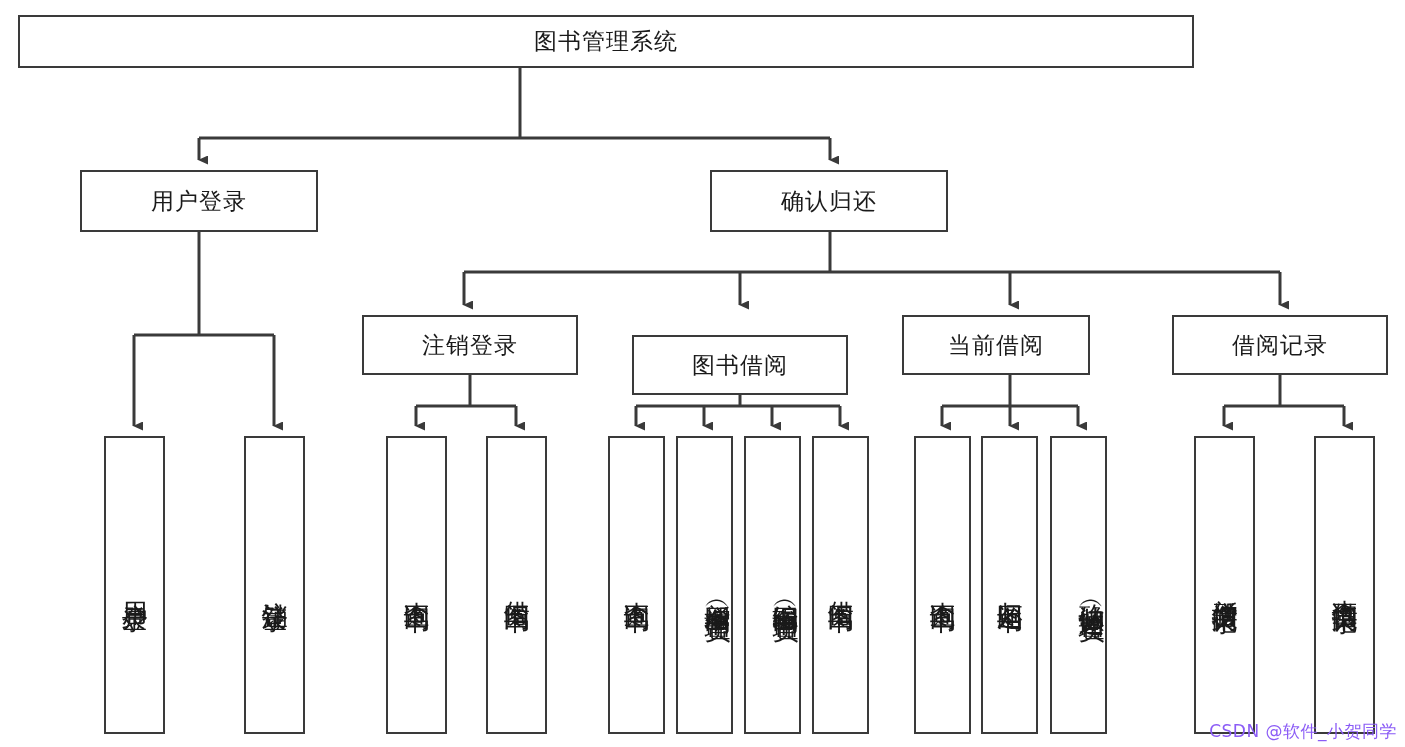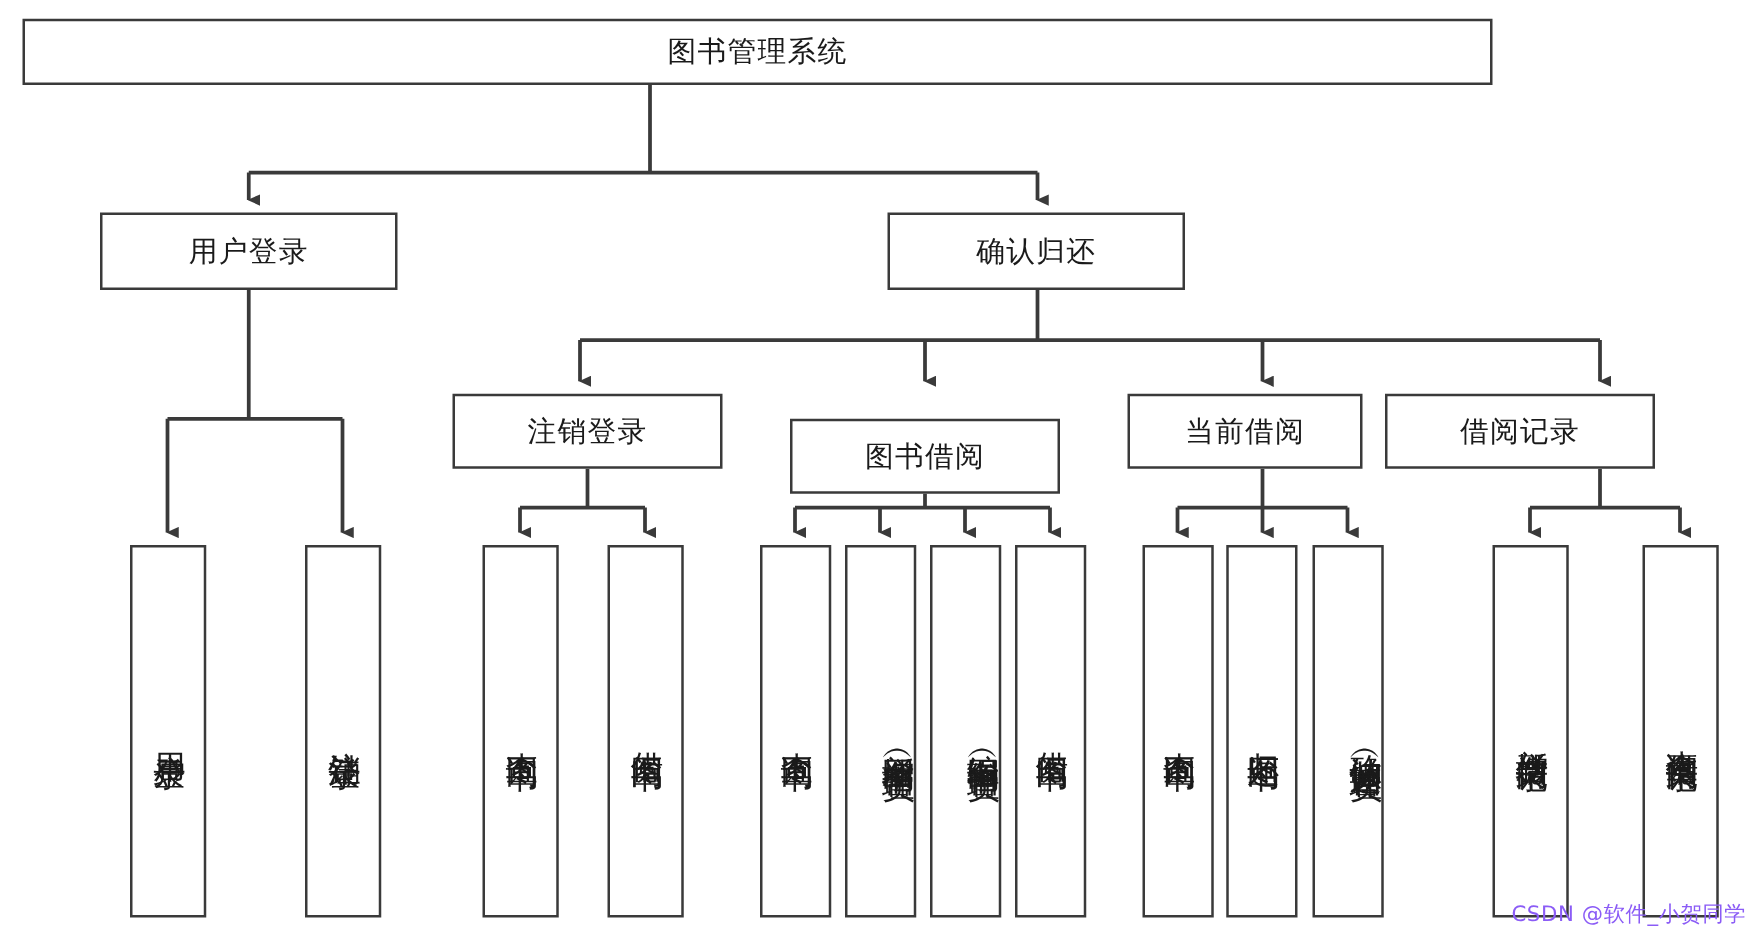--- a/index.html
+++ b/index.html
@@ -135,21 +135,21 @@
 
   <div class="node-box horizontal" style="left:362px; top:315px; width:216px; height:60px;">
     <span class="node-label">注销登录</span>
   </div>
   <div class="node-box horizontal" style="left:632px; top:315px; width:216px; height:60px;margin-top:20px;">
     <span class="node-label">图书借阅</span>
   </div>
   <div class="node-box horizontal" style="left:902px; top:315px; width:188px; height:60px;align-items:center;">
     <span class="node-label">当前借阅</span>
   </div>
-  <div class="node-box horizontal" style="left:1108px; top:315px; width:216px; height:60px;">
+  <div class="node-box horizontal" style="left:1172px; top:315px; width:216px; height:60px;">
     <span class="node-label">借阅记录</span>
   </div>
 
   <div class="node-box vertical centered" style="left:104px; top:436px; width:61px; height:298px;">
     <span class="node-label">用户登录</span>
   </div>
   <div class="node-box vertical centered" style="left:244px; top:436px; width:61px; height:298px;">
     <span class="node-label">注销登录</span>
   </div>
   <div class="node-box vertical centered" style="left:386px; top:436px; width:61px; height:298px;">

